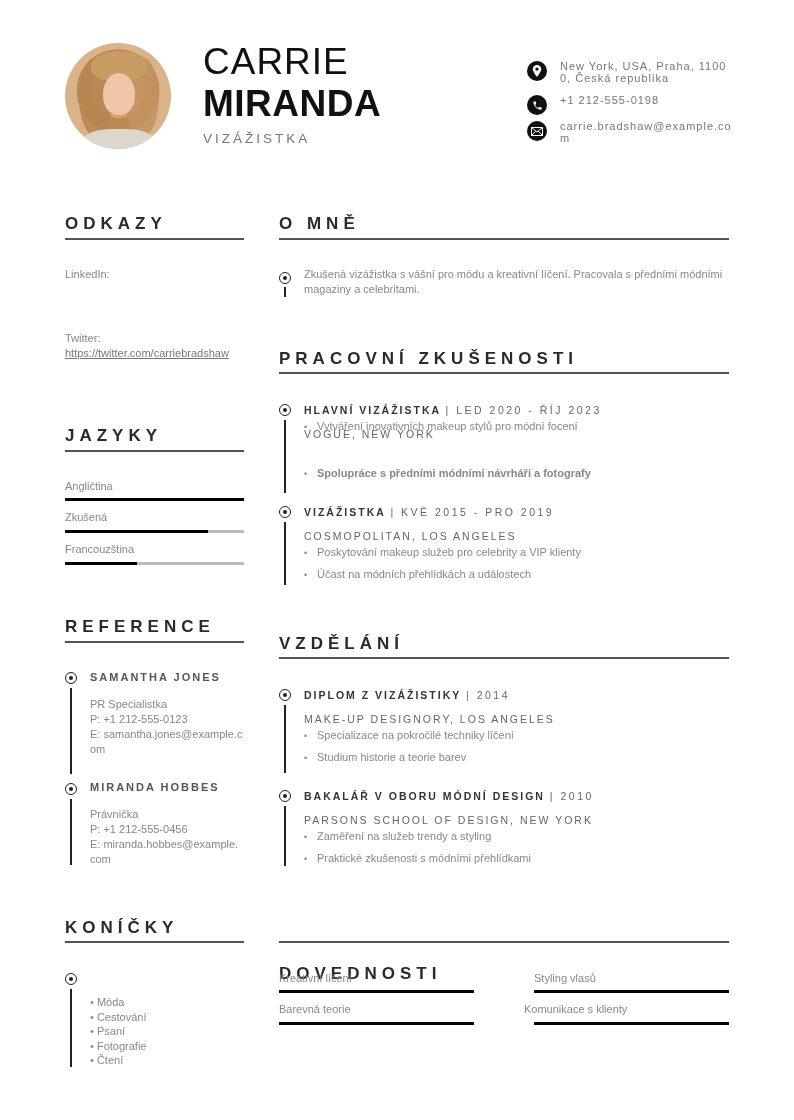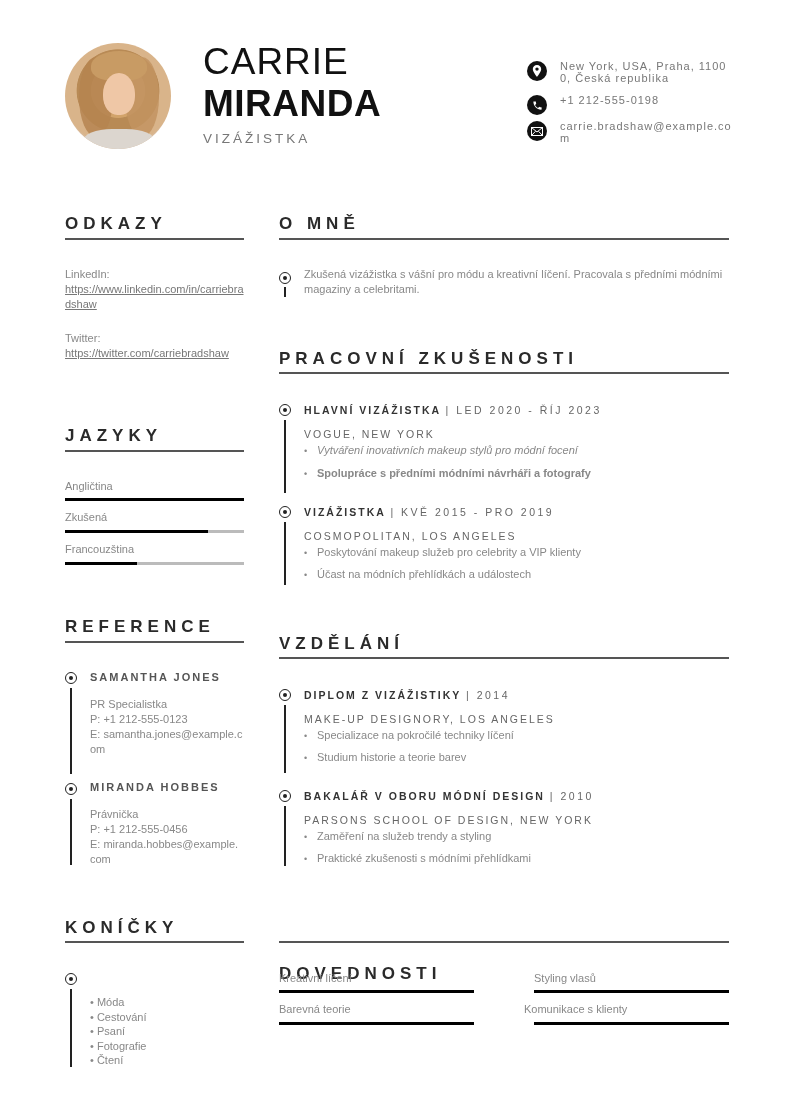--- a/index.html
+++ b/index.html
@@ -92,21 +92,20 @@
       </svg>
   </span>
   <span class="contact-text">carrie.bradshaw@example.com</span>
 </div>
 
 <div class="abs sec-title" style="left:65px; top:214px;">ODKAZY</div>
 <div class="abs sec-line" style="left:65px; top:238px; width:179px;"></div>
 
 <div class="abs small" style="left:65px; top:267px; width:179px;">
   <div>LinkedIn:</div>
-  <div class="link" style="word-break:break-all;">https://www.linkedin.com/in/carriebradshaw</div>
 </div>
 <div class="abs small" style="left:65px; top:331px; width:179px;">
   <div>Twitter:</div>
   <div class="link" style="word-break:break-all;">https://twitter.com/carriebradshaw</div>
 </div>
 
 <div class="abs sec-title" style="left:65px; top:426px;">JAZYKY</div>
 <div class="abs sec-line" style="left:65px; top:450px; width:179px;"></div>
 
 <div class="abs lang-label" style="left:65px; top:480px;">Angličtina</div>
@@ -163,21 +162,21 @@
 
 <div class="abs sec-title" style="left:279px; top:349px;">PRACOVNÍ ZKUŠENOSTI</div>
 <div class="abs sec-line" style="left:279px; top:372px; width:450px;"></div>
 
 <div class="abs tl-dot" style="left:279px; top:404px;"></div>
 <div class="abs tl-line" style="left:284px; top:420px; height:73px;"></div>
 <div class="abs item-head" style="left:304px; top:404px;">
   <span>HLAVNÍ VIZÁŽISTKA</span> <span class="date">| LED 2020 - ŘÍJ 2023</span>
 </div>
 <div class="abs item-org" style="left:304px; top:428px;">VOGUE, NEW YORK</div>
-<div class="abs bullet" style="left:304px; top:444px;font-style:italic;">Vytváření inovativních makeup stylů pro módní focení</div>
+<div class="abs bullet" style="left:304px; top:420px;">Vytváření inovativních makeup stylů pro módní focení</div>
 <div class="abs bullet" style="left:304px; top:467px;font-weight:bold;">Spolupráce s předními módními návrháři a fotografy</div>
 
 <div class="abs tl-dot" style="left:279px; top:506px;"></div>
 <div class="abs tl-line" style="left:284px; top:522px; height:63px;"></div>
 <div class="abs item-head" style="left:304px; top:506px;">
   <span>VIZÁŽISTKA</span> <span class="date">| KVĚ 2015 - PRO 2019</span>
 </div>
 <div class="abs item-org" style="left:304px; top:530px;">COSMOPOLITAN, LOS ANGELES</div>
 <div class="abs bullet" style="left:304px; top:546px;">Poskytování makeup služeb pro celebrity a VIP klienty</div>
 <div class="abs bullet" style="left:304px; top:568px;">Účast na módních přehlídkách a událostech</div>

